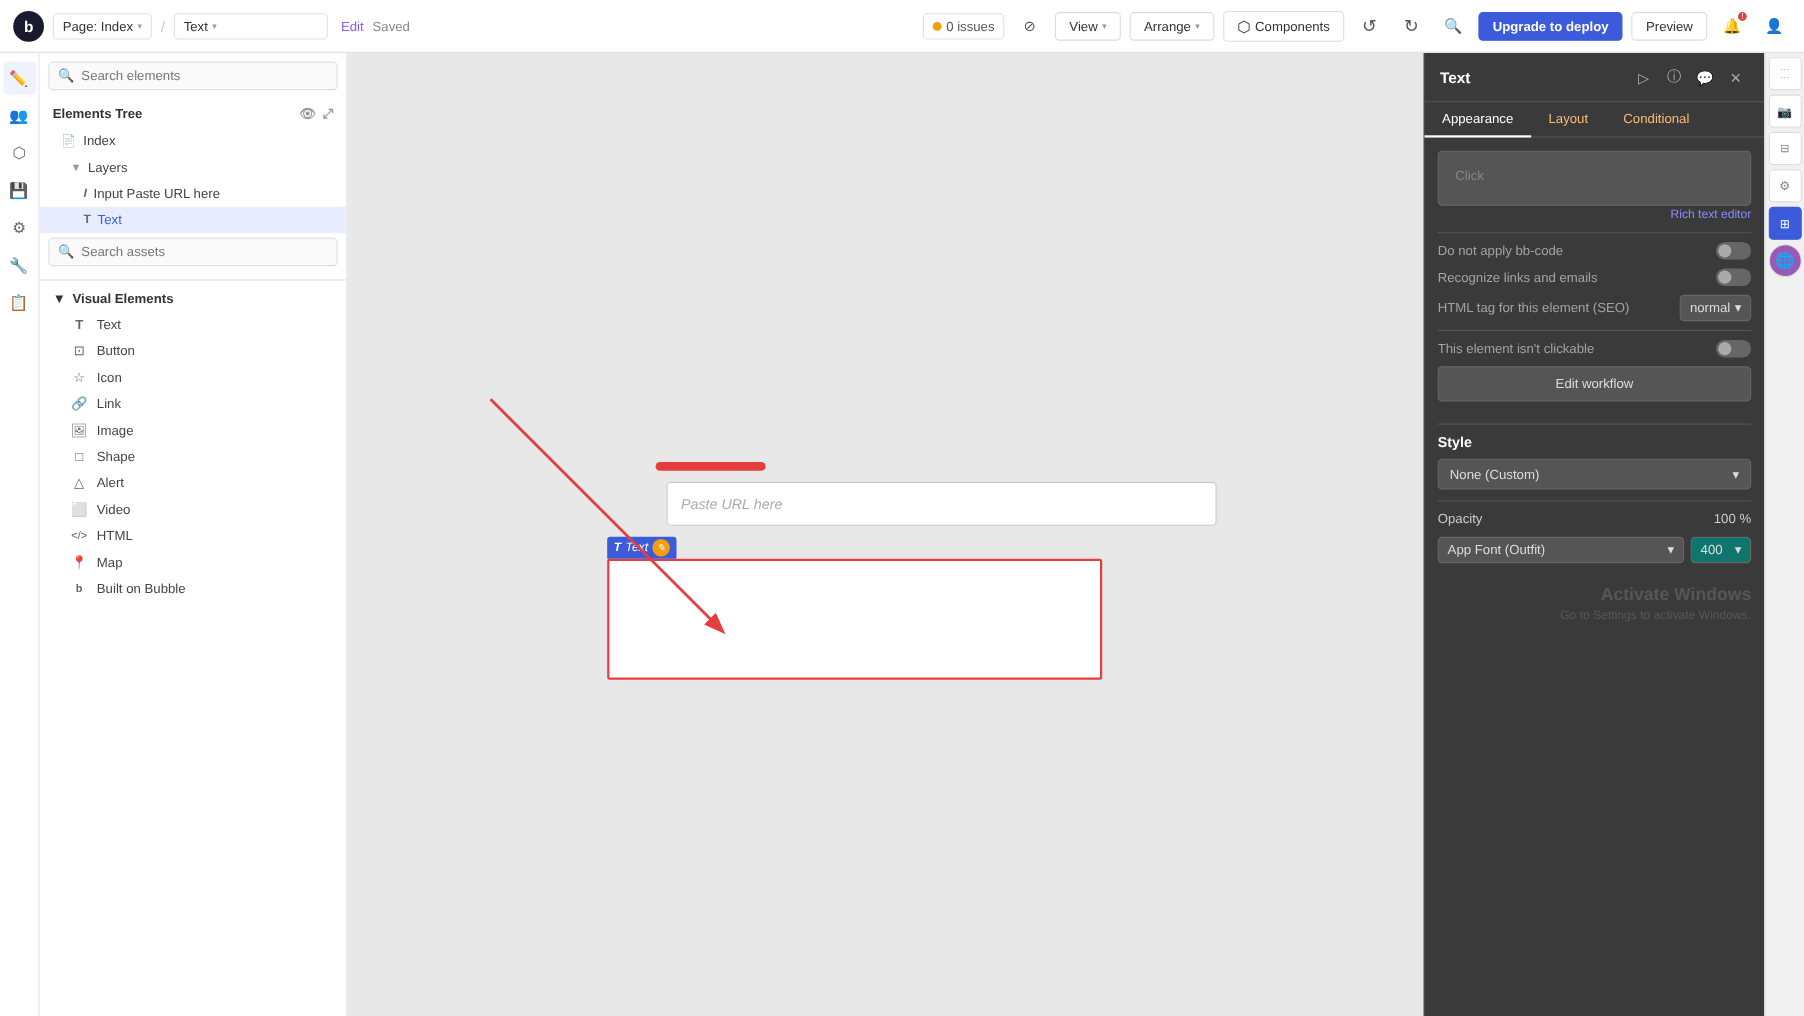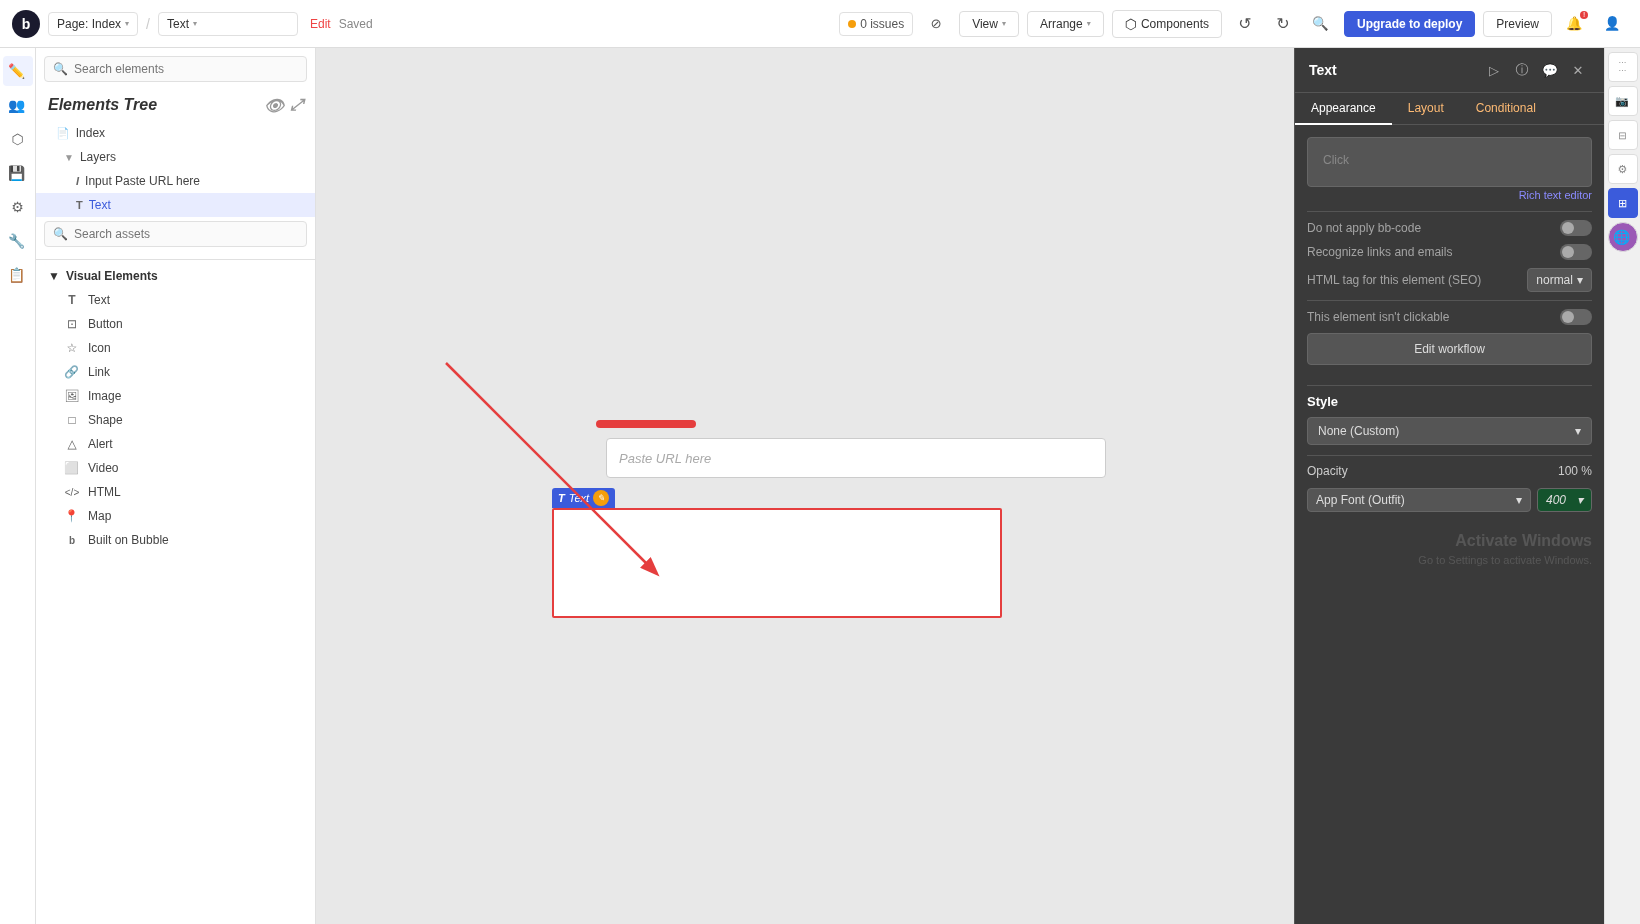--- a/index.html
+++ b/index.html
@@ -40,21 +40,21 @@
       display: flex; align-items: center; gap: 4px;
       padding: 4px 8px;
       border: 1px solid #e0e0e0;
       border-radius: 4px;
       cursor: pointer;
       background: #fff;
       font-size: 12px;
       color: #333;
       min-width: 140px;
     }
-    .topbar-edit { font-size: 12px; color: #ef4444; margin-left: 4px; }
+    .topbar-edit { font-size: 12px; color: #8b5cf6; margin-left: 4px; }
     .topbar-saved { font-size: 12px; color: #888; }
     .topbar-spacer { flex: 1; }
     .topbar-issues {
       display: flex; align-items: center; gap: 4px;
       font-size: 12px; color: #555;
       padding: 4px 8px;
       border: 1px solid #e0e0e0;
       border-radius: 4px;
     }
     .issues-dot { width: 8px; height: 8px; background: #f59e0b; border-radius: 50%; }
@@ -157,27 +157,26 @@
       background: #fafafa;
     }
     .search-box input {
       border: none; background: transparent; outline: none; font-size: 12px; color: #333; width: 100%;
     }
     .search-icon { color: #999; font-size: 12px; }
 
     .elements-section { overflow-y: auto; flex: 1; }
     .section-header {
       padding: 6px 12px;
-      font-size: 16px;
+      font-size: 12px;
       font-weight: 600;
       color: #333;
       display: flex;
       align-items: flex-start;
       justify-content: space-between;
-      font-style: italic;
     }
     .tree-item {
       padding: 5px 12px 5px 20px;
       font-size: 12px;
       color: #444;
       cursor: pointer;
       display: flex;
       align-items: center;
       gap: 6px;
     }
@@ -437,28 +436,28 @@
       border: 1px solid #666;
       border-radius: 4px;
       padding: 4px 8px;
       color: #ddd;
       font-size: 12px;
       cursor: pointer;
       display: flex; align-items: center; justify-content: space-between;
     }
     .rp-font-size {
       width: 55px;
-      background: #14532d;
+      background: #0f766e;
       border: 1px solid #666;
       border-radius: 4px;
       padding: 4px 8px;
       color: #ddd;
       font-size: 12px;
       cursor: pointer;
-      display: flex; align-items: center; justify-content: space-between; font-style: italic;
+      display: flex; align-items: center; justify-content: space-between;
     }
 
     
     .far-right-bar {
       width: 36px;
       background: #f0f0f0;
       border-left: 1px solid #ddd;
       display: flex;
       flex-direction: column;
       align-items: center;

